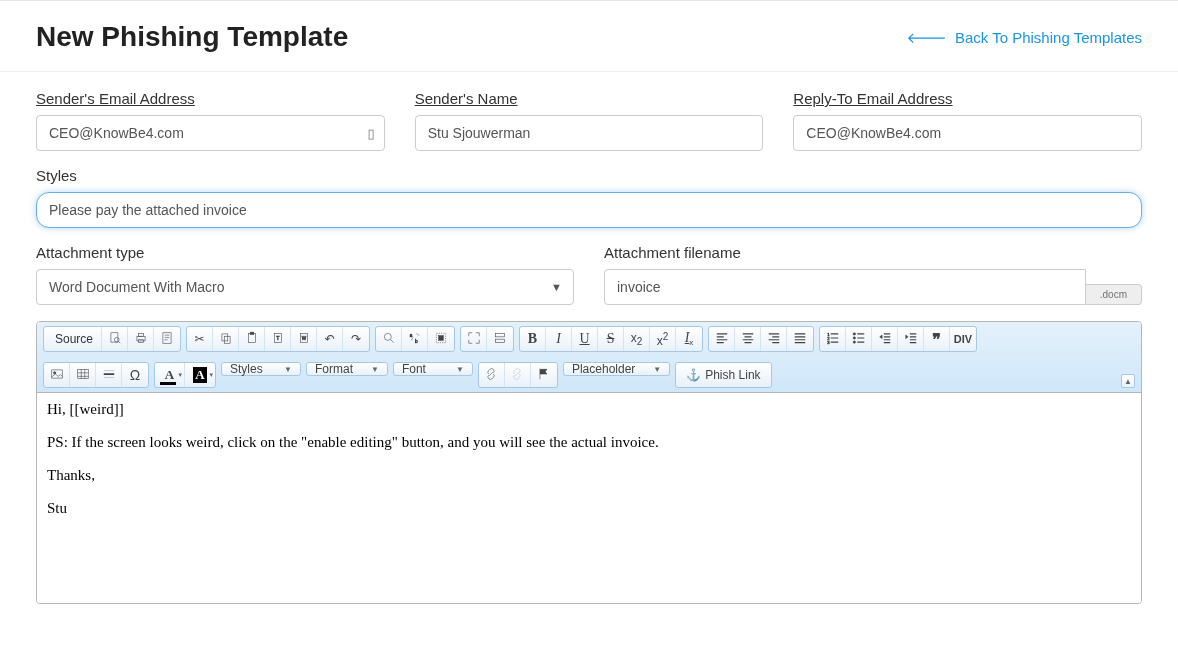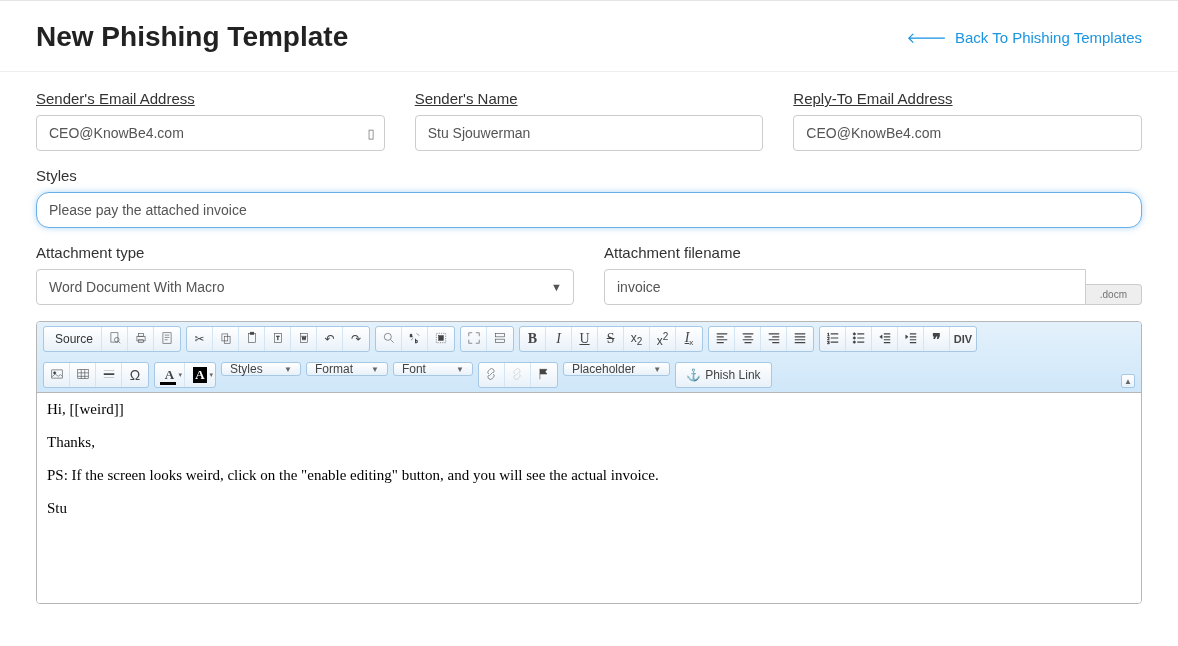--- a/index.html
+++ b/index.html
@@ -516,19 +516,19 @@
           </span>
         </div>
 
         <span class="tb-collapse">
           <span>▲</span>
         </span>
       </div>
 
       <div class="editor-content" contenteditable="true" style="">
         <p>Hi, [[weird]]</p>
+        <p>PS: If the screen looks weird, click on the "enable editing" button, and you will see the actual invoice.</p>
         <p>Thanks,</p>
-        <p>PS: If the screen looks weird, click on the "enable editing" button, and you will see the actual invoice.</p>
         <p>Stu</p>
       </div>
     </div>
   </div>
 </div>
 
 </body></html>

